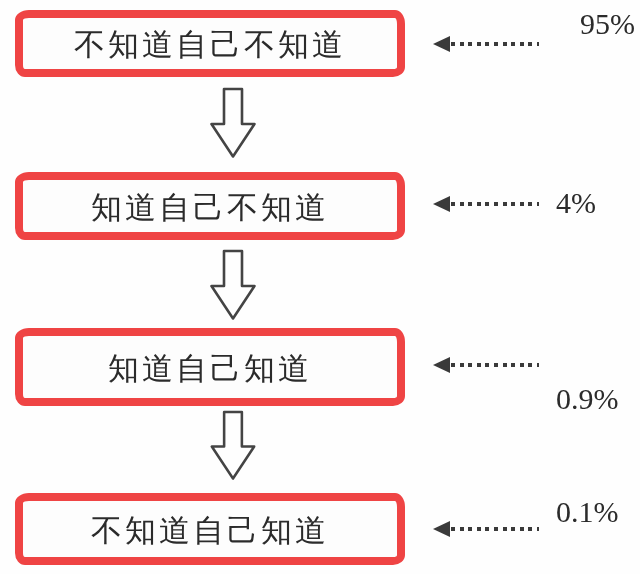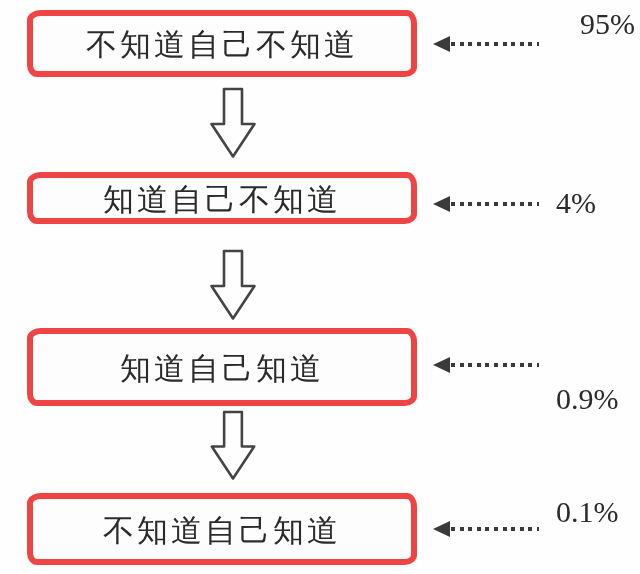--- a/index.html
+++ b/index.html
@@ -11,24 +11,24 @@
   .canvas {
     position: relative;
     width: 640px;
     height: 574px;
     background: #fefefe;
     overflow: hidden;
   }
   
   .flow-box {
     position: absolute;
-    left: 27px;
+    left: 15px;
     width: 390px;
     box-sizing: border-box;
-    border: 6px solid #ef4444;
+    border: 8px solid #ef4444;
     border-radius: 14px 10px 12px 10px / 10px 14px 10px 12px;
     background: #fdfdfd;
     display: flex;
     align-items: center;
     justify-content: center;
   }
   .flow-box .box-label {
     font-size: 31px;
     color: #2b2b2b;
     letter-spacing: 3px;
@@ -93,21 +93,21 @@
     <span class="dots"></span>
   </div>
   <div class="pct" style="top:4px;margin-left:24px;">95%</div>
 
   <div class="down-arrow" style="top:87px;">
     <svg viewBox="0 0 46 72" xmlns="http://www.w3.org/2000/svg">
       <path d="M14 2 H32 V37 H44.5 L23 69.5 L1.5 37 H14 Z" fill="none" stroke="#444444" stroke-width="2.6" stroke-linejoin="round"></path>
     </svg>
   </div>
 
-  <div class="flow-box" style="top:172px; height:52px;">
+  <div class="flow-box" style="top:172px; height:68px;">
     <span class="box-label">知道自己不知道</span>
   </div>
   <div class="pointer" style="top:196px;">
     <span class="arrowhead"></span>
     <span class="dots"></span>
   </div>
   <div class="pct" style="top:183px;">4%</div>
 
   <div class="down-arrow" style="top:249px;">
     <svg viewBox="0 0 46 72" xmlns="http://www.w3.org/2000/svg">

